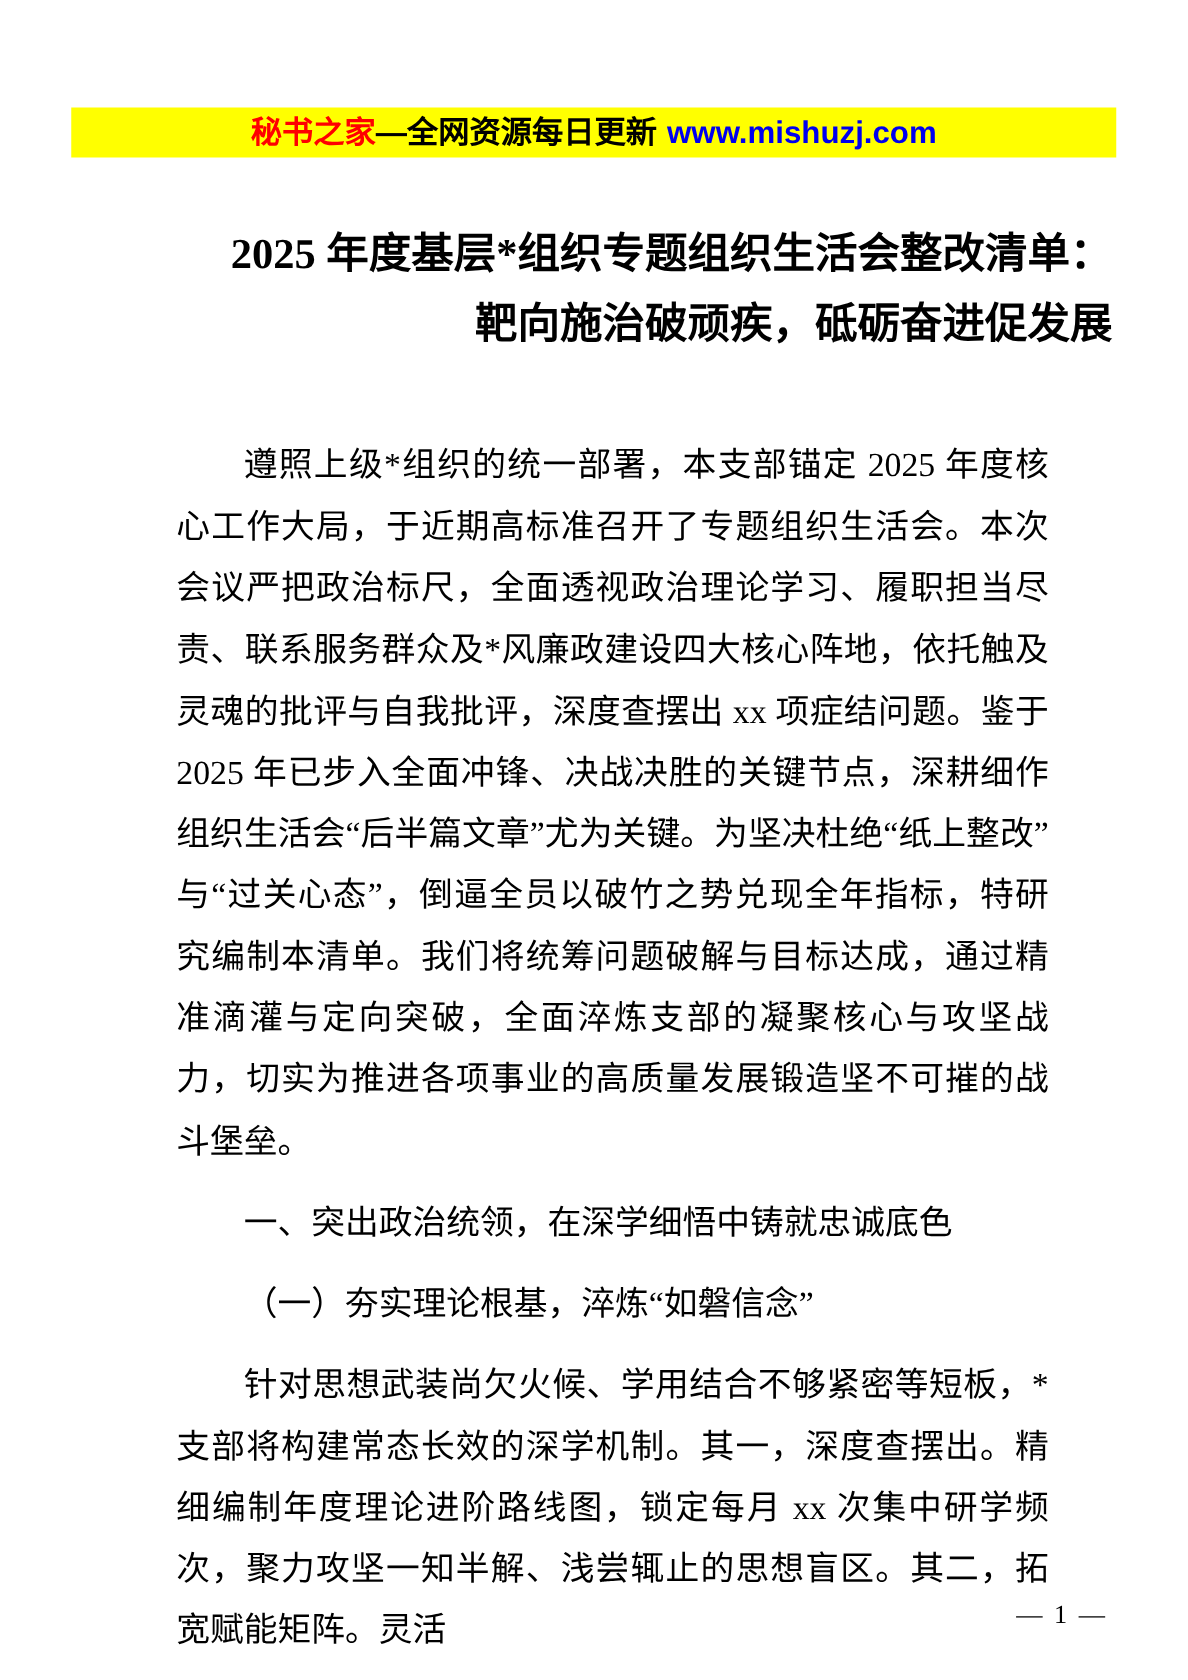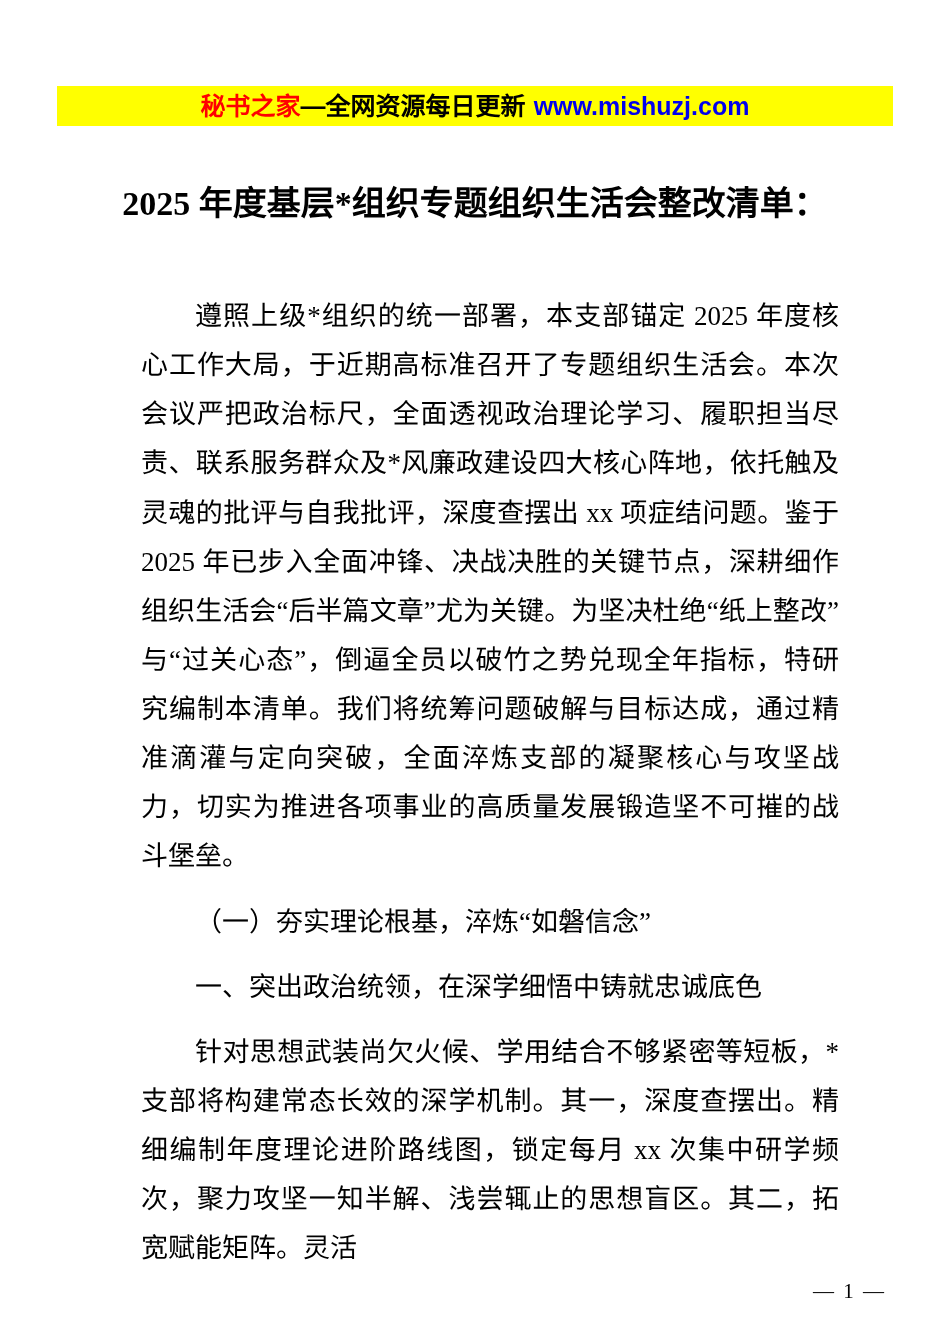--- a/index.html
+++ b/index.html
@@ -27,21 +27,21 @@
     font-family: "Liberation Sans", "DejaVu Sans", sans-serif;
     font-size: 25px;
     font-weight: bold;
     white-space: nowrap;
   }
   .site-name { color: #FF0000; }
   .tagline   { color: #000000; }
   .site-url  { color: #0000EE; margin-left: 8px; cursor: pointer; }
   .doc-title {
     margin: 50px 60px 0 60px;
-    text-align: center;
+    text-align: right;
     font-size: 34px;
     font-weight: bold;
     line-height: 1.65;
     font-family: "Liberation Serif", "DejaVu Serif", serif;
   }
   .content {
     margin: 60px 95px 0 125px;
   }
   .para {
     margin: 16px;
@@ -64,24 +64,25 @@
 <body>
 
 <div class="page">
 
   <div class="banner">
     <span class="site-name">秘书之家</span><span class="tagline">—全网资源每日更新</span><span class="site-url">www.mishuzj.com</span>
   </div>
 
   <h1 class="doc-title">
     <span>2025 年度基层*组织专题组织生活会整改清单：</span><br>
+    <span>靶向施治破顽疾，砥砺奋进促发展</span>
   </h1>
 
   <div class="content">
     <p class="para">遵照上级*组织的统一部署，本支部锚定 2025 年度核心工作大局，于近期高标准召开了专题组织生活会。本次会议严把政治标尺，全面透视政治理论学习、履职担当尽责、联系服务群众及*风廉政建设四大核心阵地，依托触及灵魂的批评与自我批评，深度查摆出 xx 项症结问题。鉴于 2025 年已步入全面冲锋、决战决胜的关键节点，深耕细作组织生活会“后半篇文章”尤为关键。为坚决杜绝“纸上整改”与“过关心态”，倒逼全员以破竹之势兑现全年指标，特研究编制本清单。我们将统筹问题破解与目标达成，通过精准滴灌与定向突破，全面淬炼支部的凝聚核心与攻坚战力，切实为推进各项事业的高质量发展锻造坚不可摧的战斗堡垒。</p>
+    <p class="para">一、突出政治统领，在深学细悟中铸就忠诚底色</p>
     <p class="para">（一）夯实理论根基，淬炼“如磐信念”</p>
-    <p class="para">一、突出政治统领，在深学细悟中铸就忠诚底色</p>
     <p class="para">针对思想武装尚欠火候、学用结合不够紧密等短板，*支部将构建常态长效的深学机制。其一，深度查摆出。精细编制年度理论进阶路线图，锁定每月 xx 次集中研学频次，聚力攻坚一知半解、浅尝辄止的思想盲区。其二，拓宽赋能矩阵。灵活</p>
   </div>
 
   <div class="footer">— 1 —</div>
 
 </div>
 
 </body></html>

